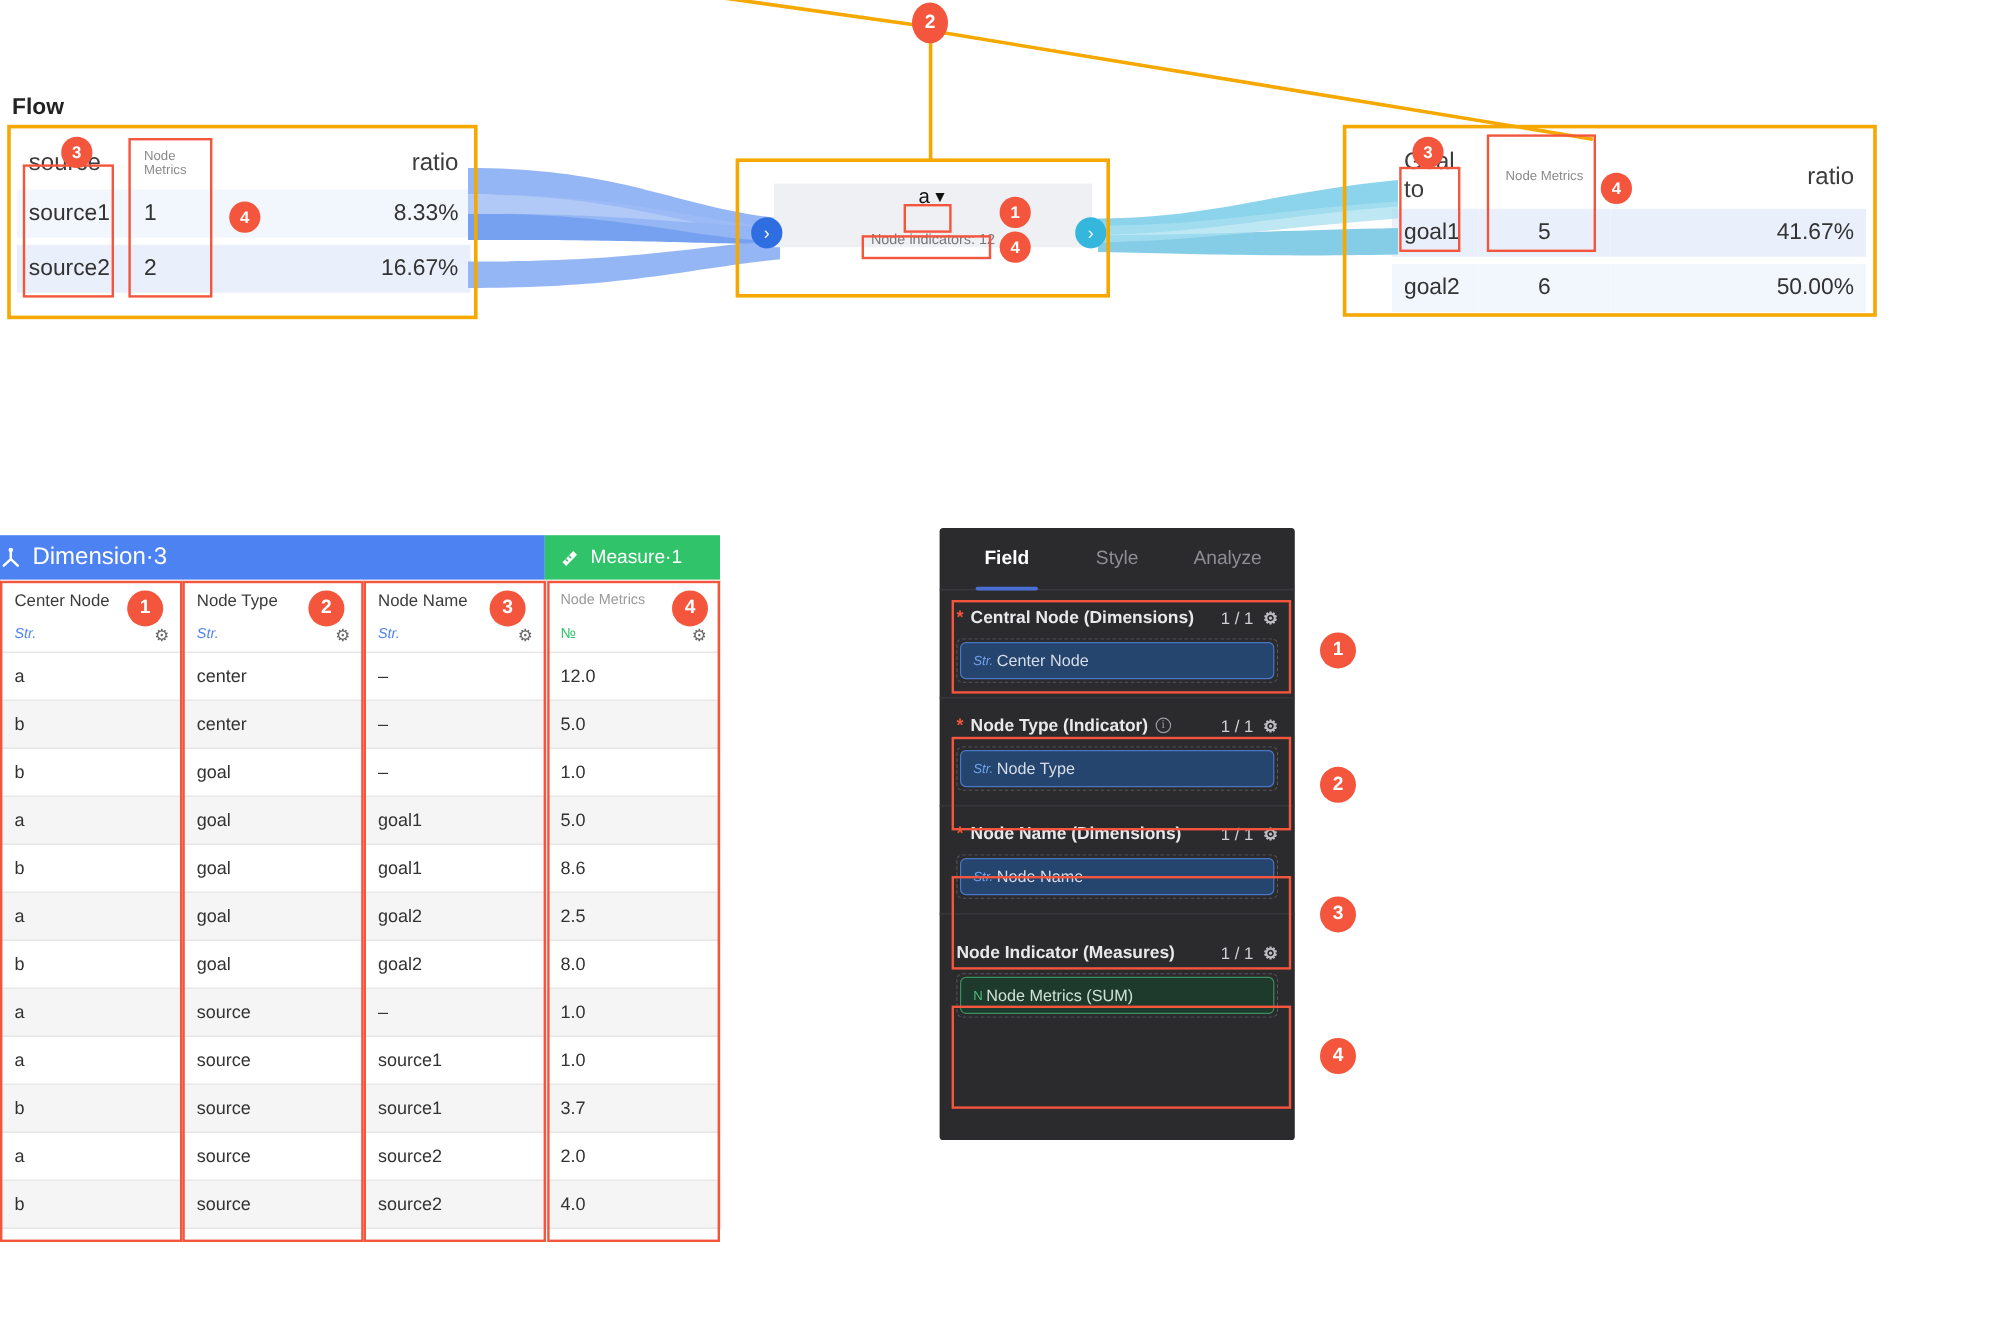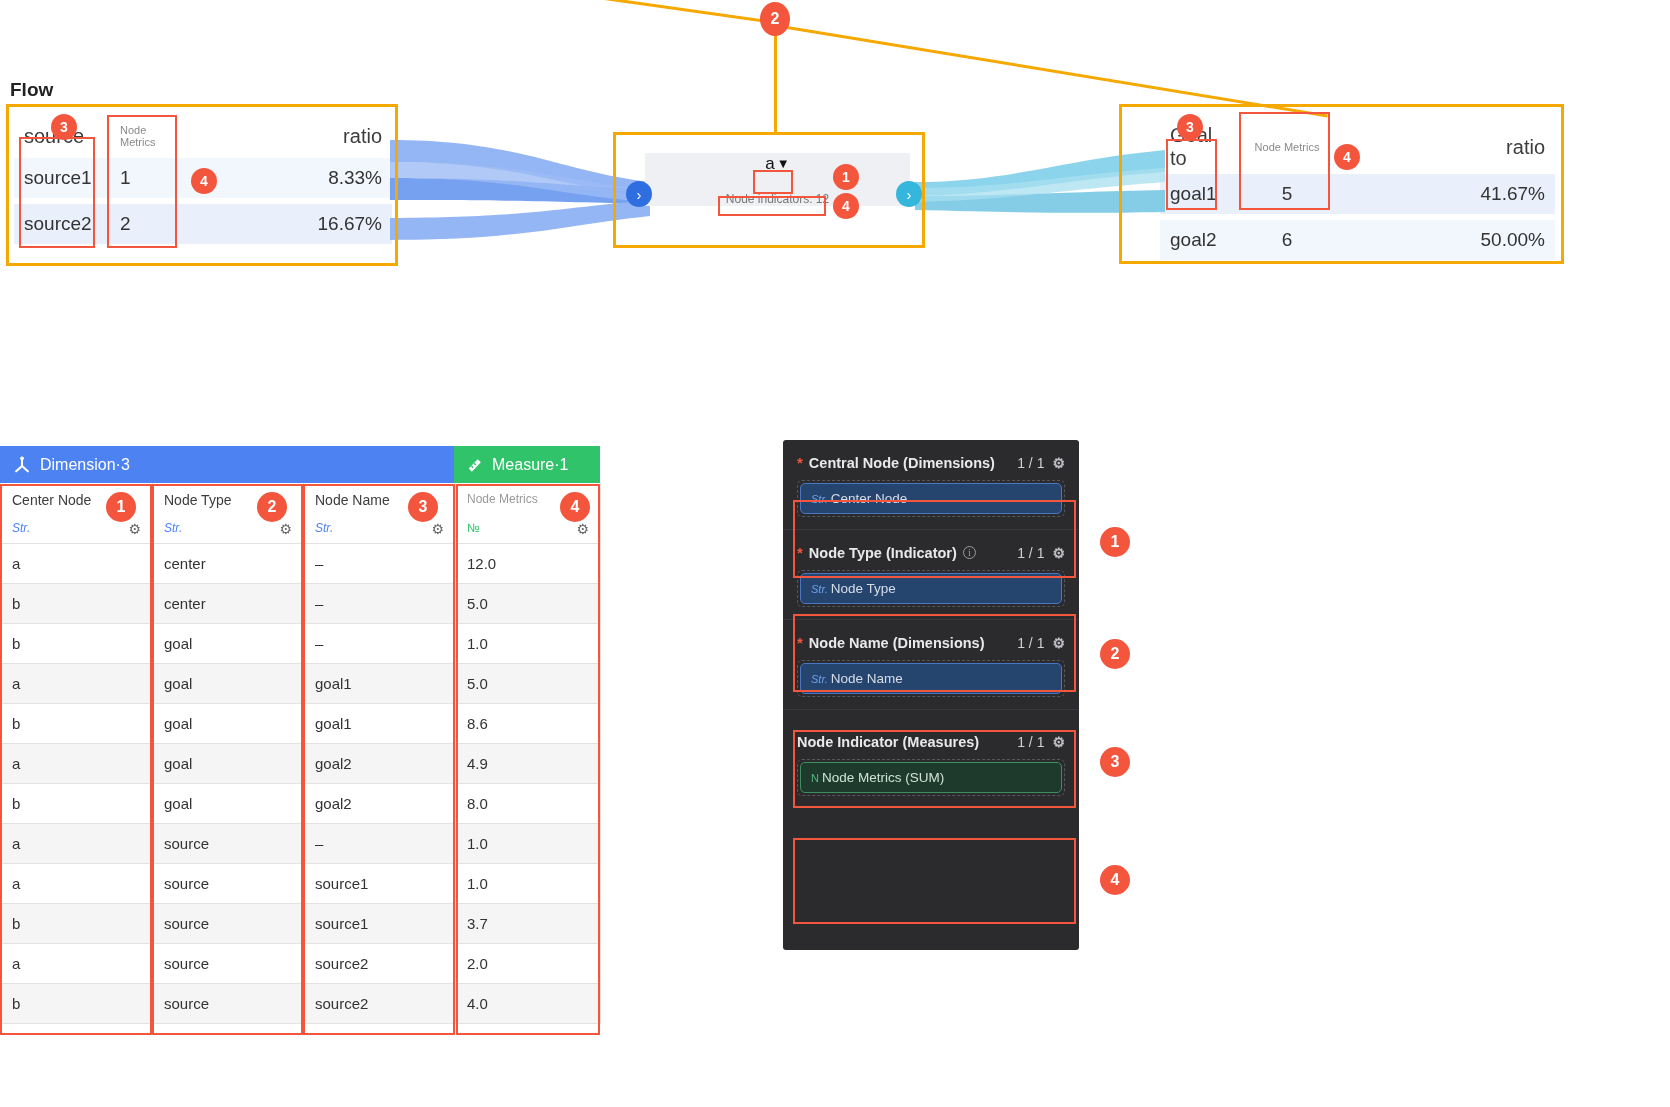--- a/index.html
+++ b/index.html
@@ -68,22 +68,22 @@
     position:absolute; width:26px; height:26px; border-radius:50%;
     color:#fff; font-size:15px; display:flex; align-items:center;
     justify-content:center; z-index:22;
   }
 
   
   #data-table { left:0px; top:446px; width:600px; }
   .hdr-band { display:flex; height:37px; }
   .hdr-dim {
     width:454px; background:#4d82f3; color:#fff;
-    display:flex; align-items:center; gap:9px; padding-left:13px;
-    font-size:16px;
+    display:flex; align-items:center; gap:9px; 
+    font-size:20px;
   }
   .hdr-meas {
     width:146px; background:#31c36a; color:#fff;
     display:flex; align-items:center; gap:8px; padding-left:12px;
     font-size:16px;
   }
   .dt { border-collapse:collapse; width:600px; table-layout:fixed; }
   .dt col.c1 { width:152px; }
   .dt col.c2 { width:151px; }
   .dt col.c3 { width:152px; }
@@ -340,21 +340,21 @@
     <tr>
       <td>b</td>
       <td>goal</td>
       <td>goal1</td>
       <td>8.6</td>
     </tr>
     <tr class="odd">
       <td>a</td>
       <td>goal</td>
       <td>goal2</td>
-      <td>4.9</td>
+      <td>2.5</td>
     </tr>
     <tr>
       <td>b</td>
       <td>goal</td>
       <td>goal2</td>
       <td>8.0</td>
     </tr>
     <tr class="odd">
       <td>a</td>
       <td>source</td>
@@ -393,20 +393,25 @@
 <div class="red-box" style="left:152px; top:484px; width:151px; height:551px;"></div>
 <div class="red-box" style="left:303px; top:484px; width:152px; height:551px;"></div>
 <div class="red-box" style="left:456px; top:484px; width:144px; height:551px;"></div>
 
 <div class="badge" style="left:106px; top:492px;">1</div>
 <div class="badge" style="left:257px; top:492px;">2</div>
 <div class="badge" style="left:408px; top:492px;">3</div>
 <div class="badge" style="left:560px; top:492px;">4</div>
 
 <div class="abs" id="field-panel">
+  <div id="tabs">
+    <div class="tab active">Field</div>
+    <div class="tab">Style</div>
+    <div class="tab">Analyze</div>
+  </div>
 
   <div class="fgroup">
     <div class="frow">
       <span class="star">*</span>
       <span class="flabel">Central Node (Dimensions)</span>
       <span class="fcount">1 / 1</span>
       <span class="fgear">⚙</span>
     </div>
     <div class="slot-dash">
       <div class="pill">

